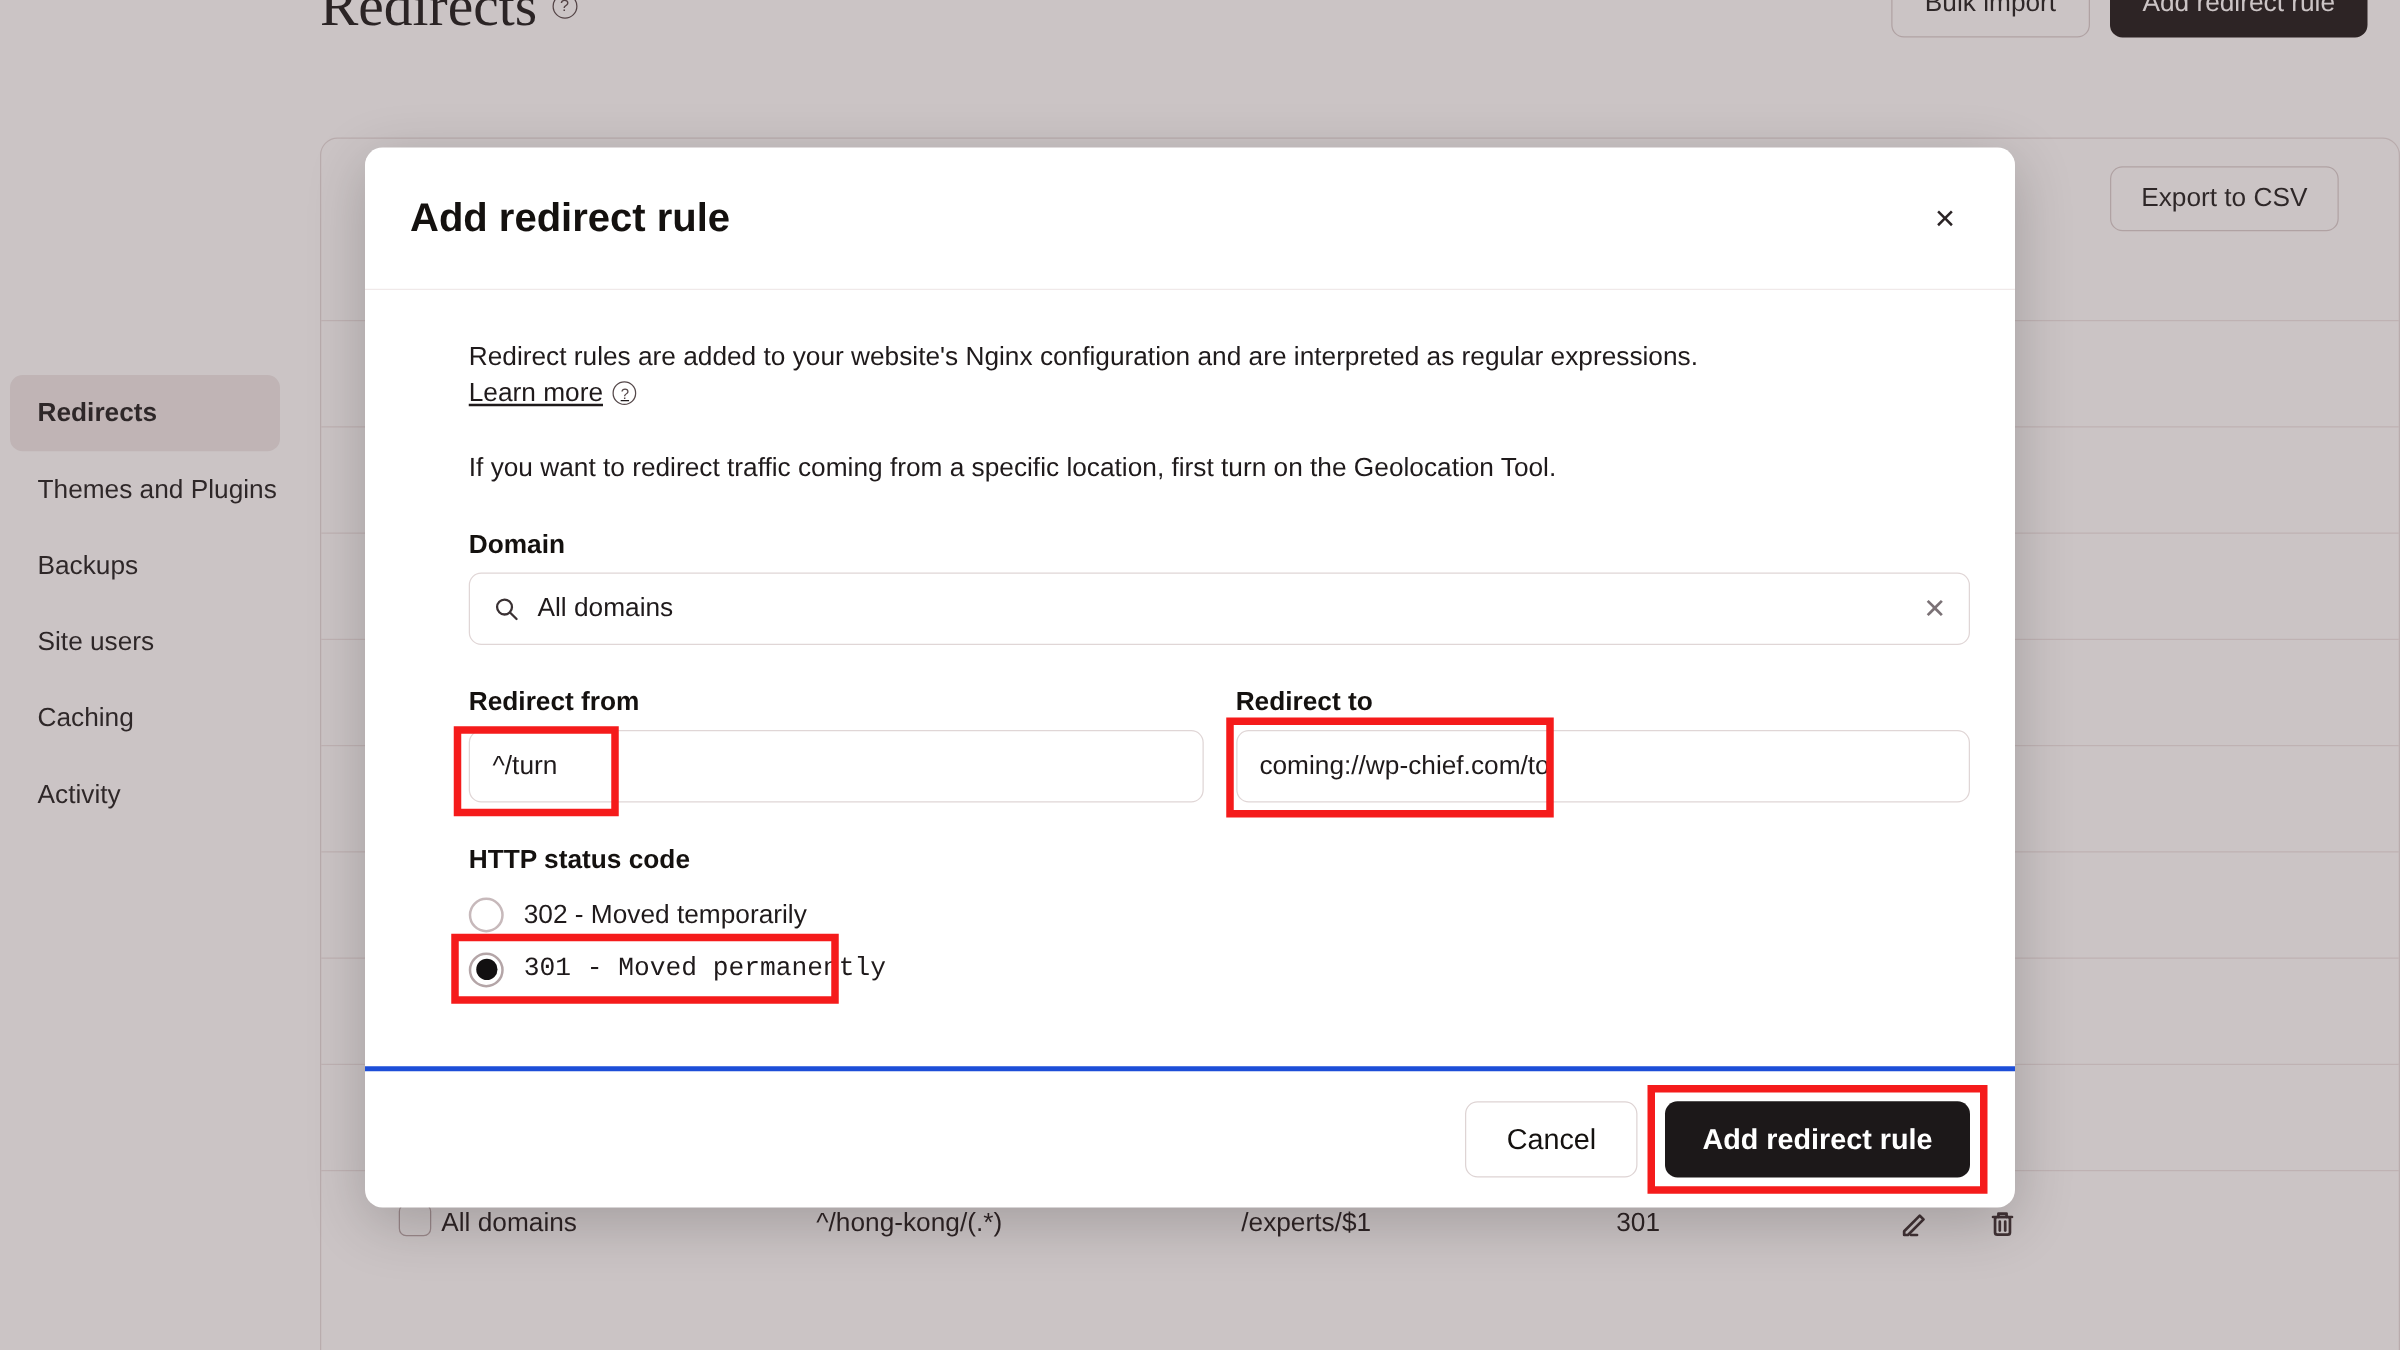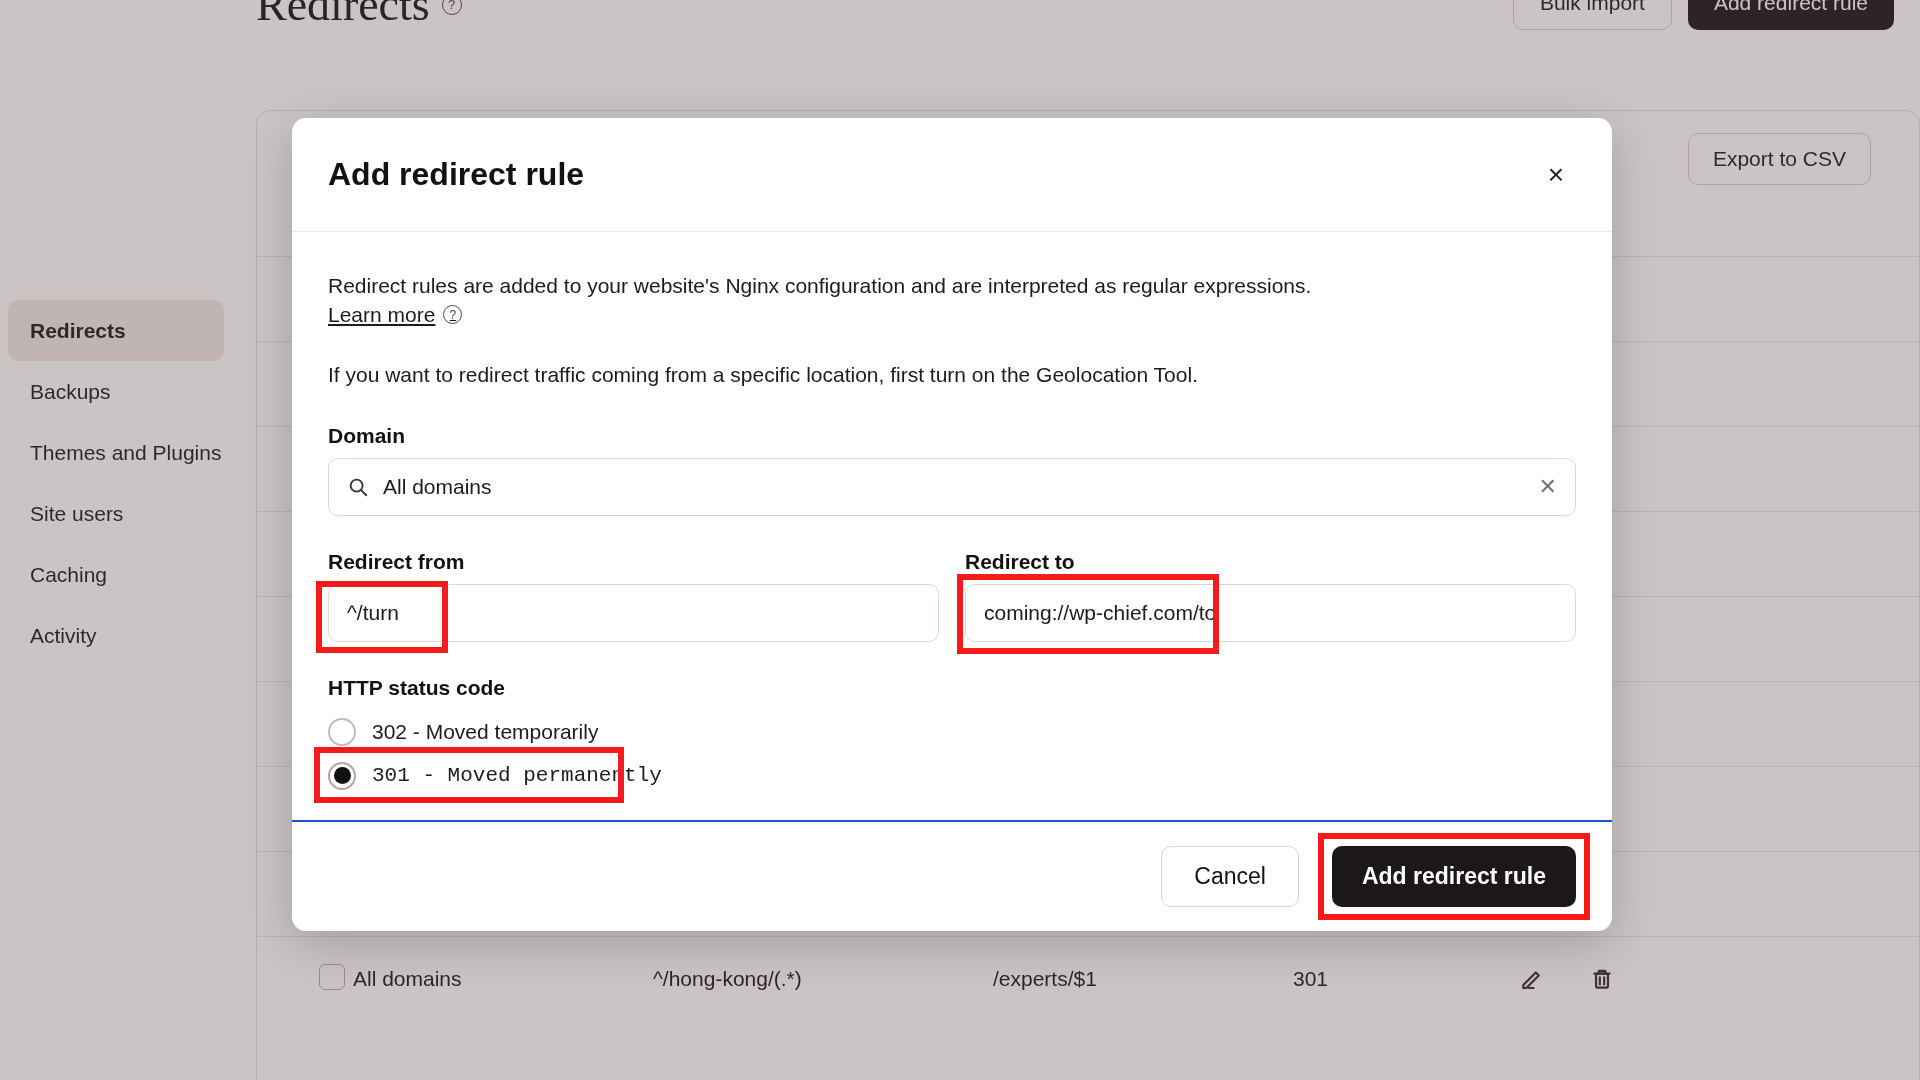--- a/index.html
+++ b/index.html
@@ -109,21 +109,21 @@
   }
   .modal-head {
     height: 114px; display: flex; align-items: center; justify-content: space-between;
     padding: 0 36px 0 36px; border-bottom: 1px solid #f0e9e9;
   }
   .modal-title { font-size: 32px; font-weight: 700; color: #14110f; }
   .close-x {
     width: 40px; height: 40px; display: flex; align-items: center; justify-content: center;
     font-size: 28px; color: #2b2426; background: none; border: none; line-height: 1;
   }
-  .modal-body { padding: 40px 36px 22px 36px; }
+  .modal-body { padding: 40px 36px 22px 36px; margin-left: 47px; }
   .para { font-size: 21px; color: #1f1a1b; line-height: 1.38; }
   .para a { color: #1f1a1b; text-decoration: none; }
   .learn {
     display: inline-flex; align-items: center; gap: 8px;
     font-size: 21px; color: #1f1a1b; margin-top: 2px;
   }
   .learn .q-circle { border-color: #55484a; color: #55484a; width: 19px; height: 19px; font-size: 12px;}
   .muted-link { color: #9b9194; }
   .para2 { margin-top: 34px; }
 
@@ -160,47 +160,48 @@
     flex: 0 0 auto;
   }
   .radio.checked { border-color: #b4a5a7; }
   .radio.checked::after {
     content: ""; width: 17px; height: 17px; border-radius: 50%; background: #121011;
   }
   .radio-label { font-size: 21px; color: #1f1a1b; }
   .radio-group { margin-top: 6px; }
 
   .modal-foot {
-    border-top: 2px solid #1d4ed8; padding: 24px 36px;
-    display: flex; justify-content: flex-end; align-items: center; gap: 33px;
+    border-top: 4px solid #1d4ed8; padding: 24px 36px;
+    display: flex; justify-content: flex-end; align-items: center; gap: 22px;
     position: relative;
+    margin-top: 33px;
   }
   .btn-cancel {
     border: 1px solid #ded4d4; border-radius: 10px; background: #fff;
     padding: 16px 32px; font-size: 23px; color: #14110f;
   }
   .btn-primary {
     background: #1c1819; color: #fff; border: none; border-radius: 10px;
     padding: 17px 30px; font-size: 23px; font-weight: 700;
   }
 </style>
 </head>
 <body>
 
 <div id="page">
 
   <div class="sidebar">
     <div class="side-item active">
       <span>Redirects</span>
     </div>
     <div class="side-item">
+      <span>Themes and Plugins</span>
+    </div>
+    <div class="side-item">
       <span>Backups</span>
-    </div>
-    <div class="side-item">
-      <span>Themes and Plugins</span>
     </div>
     <div class="side-item">
       <span>Site users</span>
     </div>
     <div class="side-item">
       <span>Caching</span>
     </div>
     <div class="side-item">
       <span>Activity</span>
     </div>

